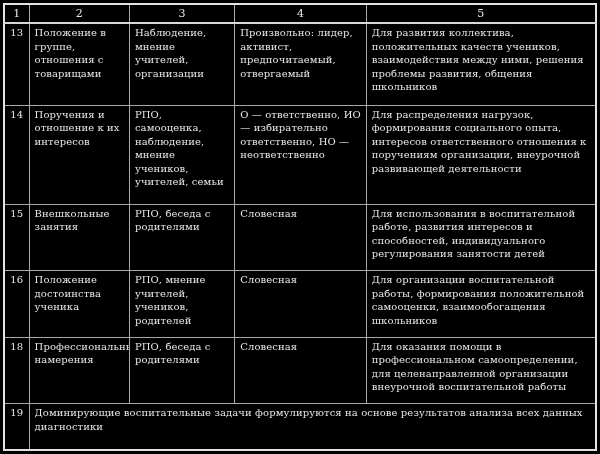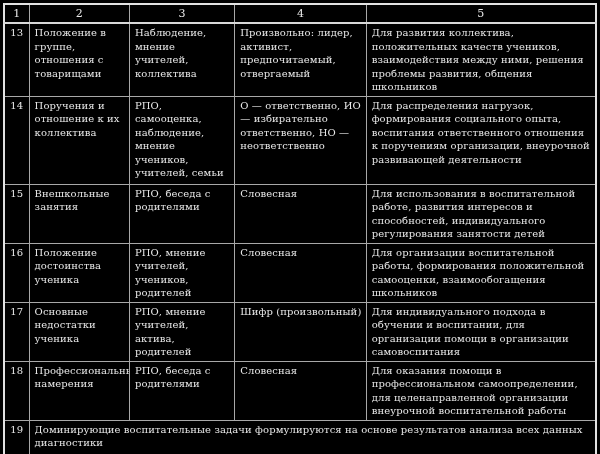--- a/index.html
+++ b/index.html
@@ -64,51 +64,44 @@
         <th>2</th>
         <th>3</th>
         <th>4</th>
         <th>5</th>
       </tr>
     </thead>
     <tbody>
       <tr class="r13">
         <td class="num">13</td>
         <td>Положение в группе, отношения с товарищами</td>
-        <td>Наблюдение, мнение учителей, коллектива</td>
+        <td>Наблюдение, мнение учителей, организации</td>
         <td>Произвольно: лидер, активист, предпочитаемый, отвергаемый</td>
         <td>Для развития коллектива, положительных качеств учеников, взаимодействия между ними, решения проблемы развития, общения школьников</td>
       </tr>
       <tr class="r14">
         <td class="num">14</td>
-        <td>Поручения и отношение к их коллектива</td>
+        <td>Поручения и отношение к их интересов</td>
         <td>РПО, самооценка, наблюдение, мнение учеников, учителей, семьи</td>
         <td>О — ответственно, ИО — избирательно ответственно, НО — неответственно</td>
-        <td>Для распределения нагрузок, формирования социального опыта, воспитания ответственного отношения к поручениям организации, внеурочной развивающей деятельности</td>
+        <td>Для распределения нагрузок, формирования социального опыта, интересов ответственного отношения к поручениям организации, внеурочной развивающей деятельности</td>
       </tr>
       <tr class="r15">
         <td class="num">15</td>
         <td>Внешкольные занятия</td>
         <td>РПО, беседа с родителями</td>
         <td>Словесная</td>
         <td>Для использования в воспитательной работе, развития интересов и способностей, индивидуального регулирования занятости детей</td>
       </tr>
       <tr class="r16">
         <td class="num">16</td>
         <td>Положение достоинства ученика</td>
         <td>РПО, мнение учителей, учеников, родителей</td>
         <td>Словесная</td>
         <td>Для организации воспитательной работы, формирования положительной самооценки, взаимообогащения школьников</td>
-      </tr>
-      <tr class="r17">
-        <td class="num">17</td>
-        <td>Основные недостатки ученика</td>
-        <td>РПО, мнение учителей, актива, родителей</td>
-        <td>Шифр (произвольный)</td>
-        <td>Для индивидуального подхода в обучении и воспитании, для организации помощи в организации самовоспитания</td>
       </tr>
       <tr class="r18">
         <td class="num">18</td>
         <td>Профессиональные намерения</td>
         <td>РПО, беседа с родителями</td>
         <td>Словесная</td>
         <td>Для оказания помощи в профессиональном самоопределении, для целенаправленной организации внеурочной воспитательной работы</td>
       </tr>
       <tr class="r19">
         <td class="num">19</td>

